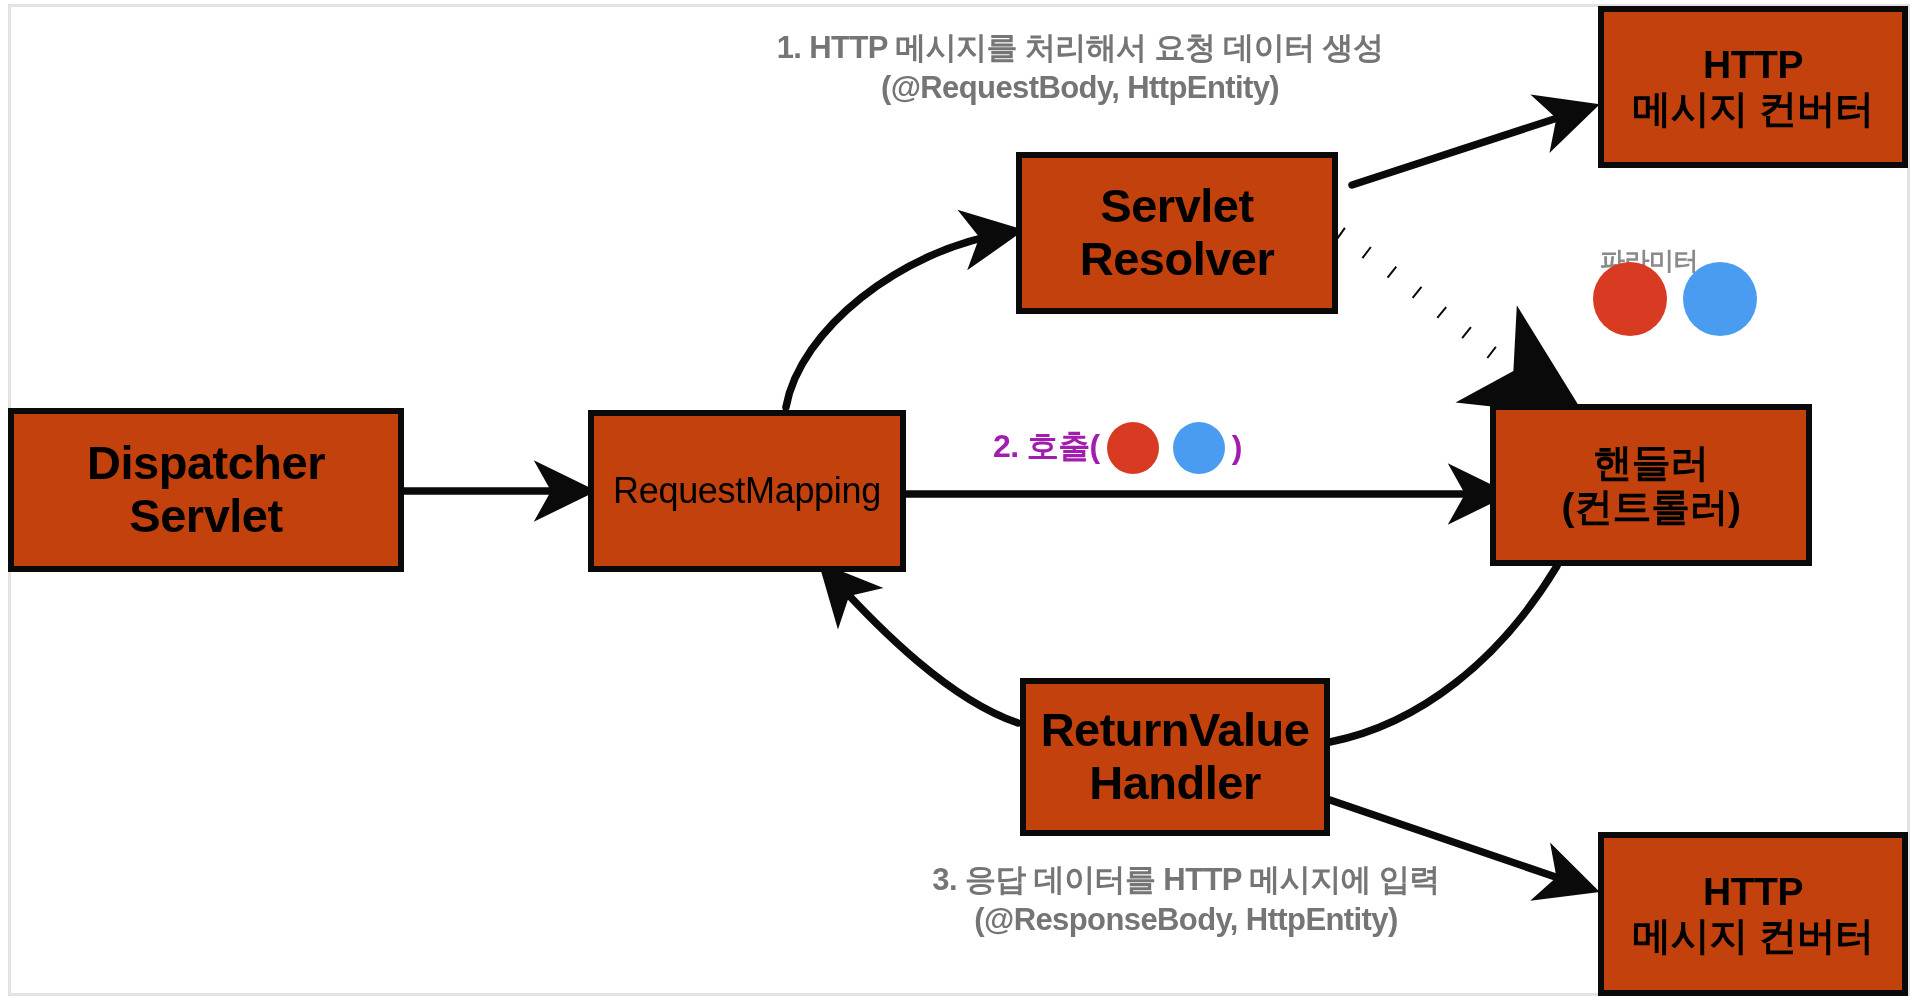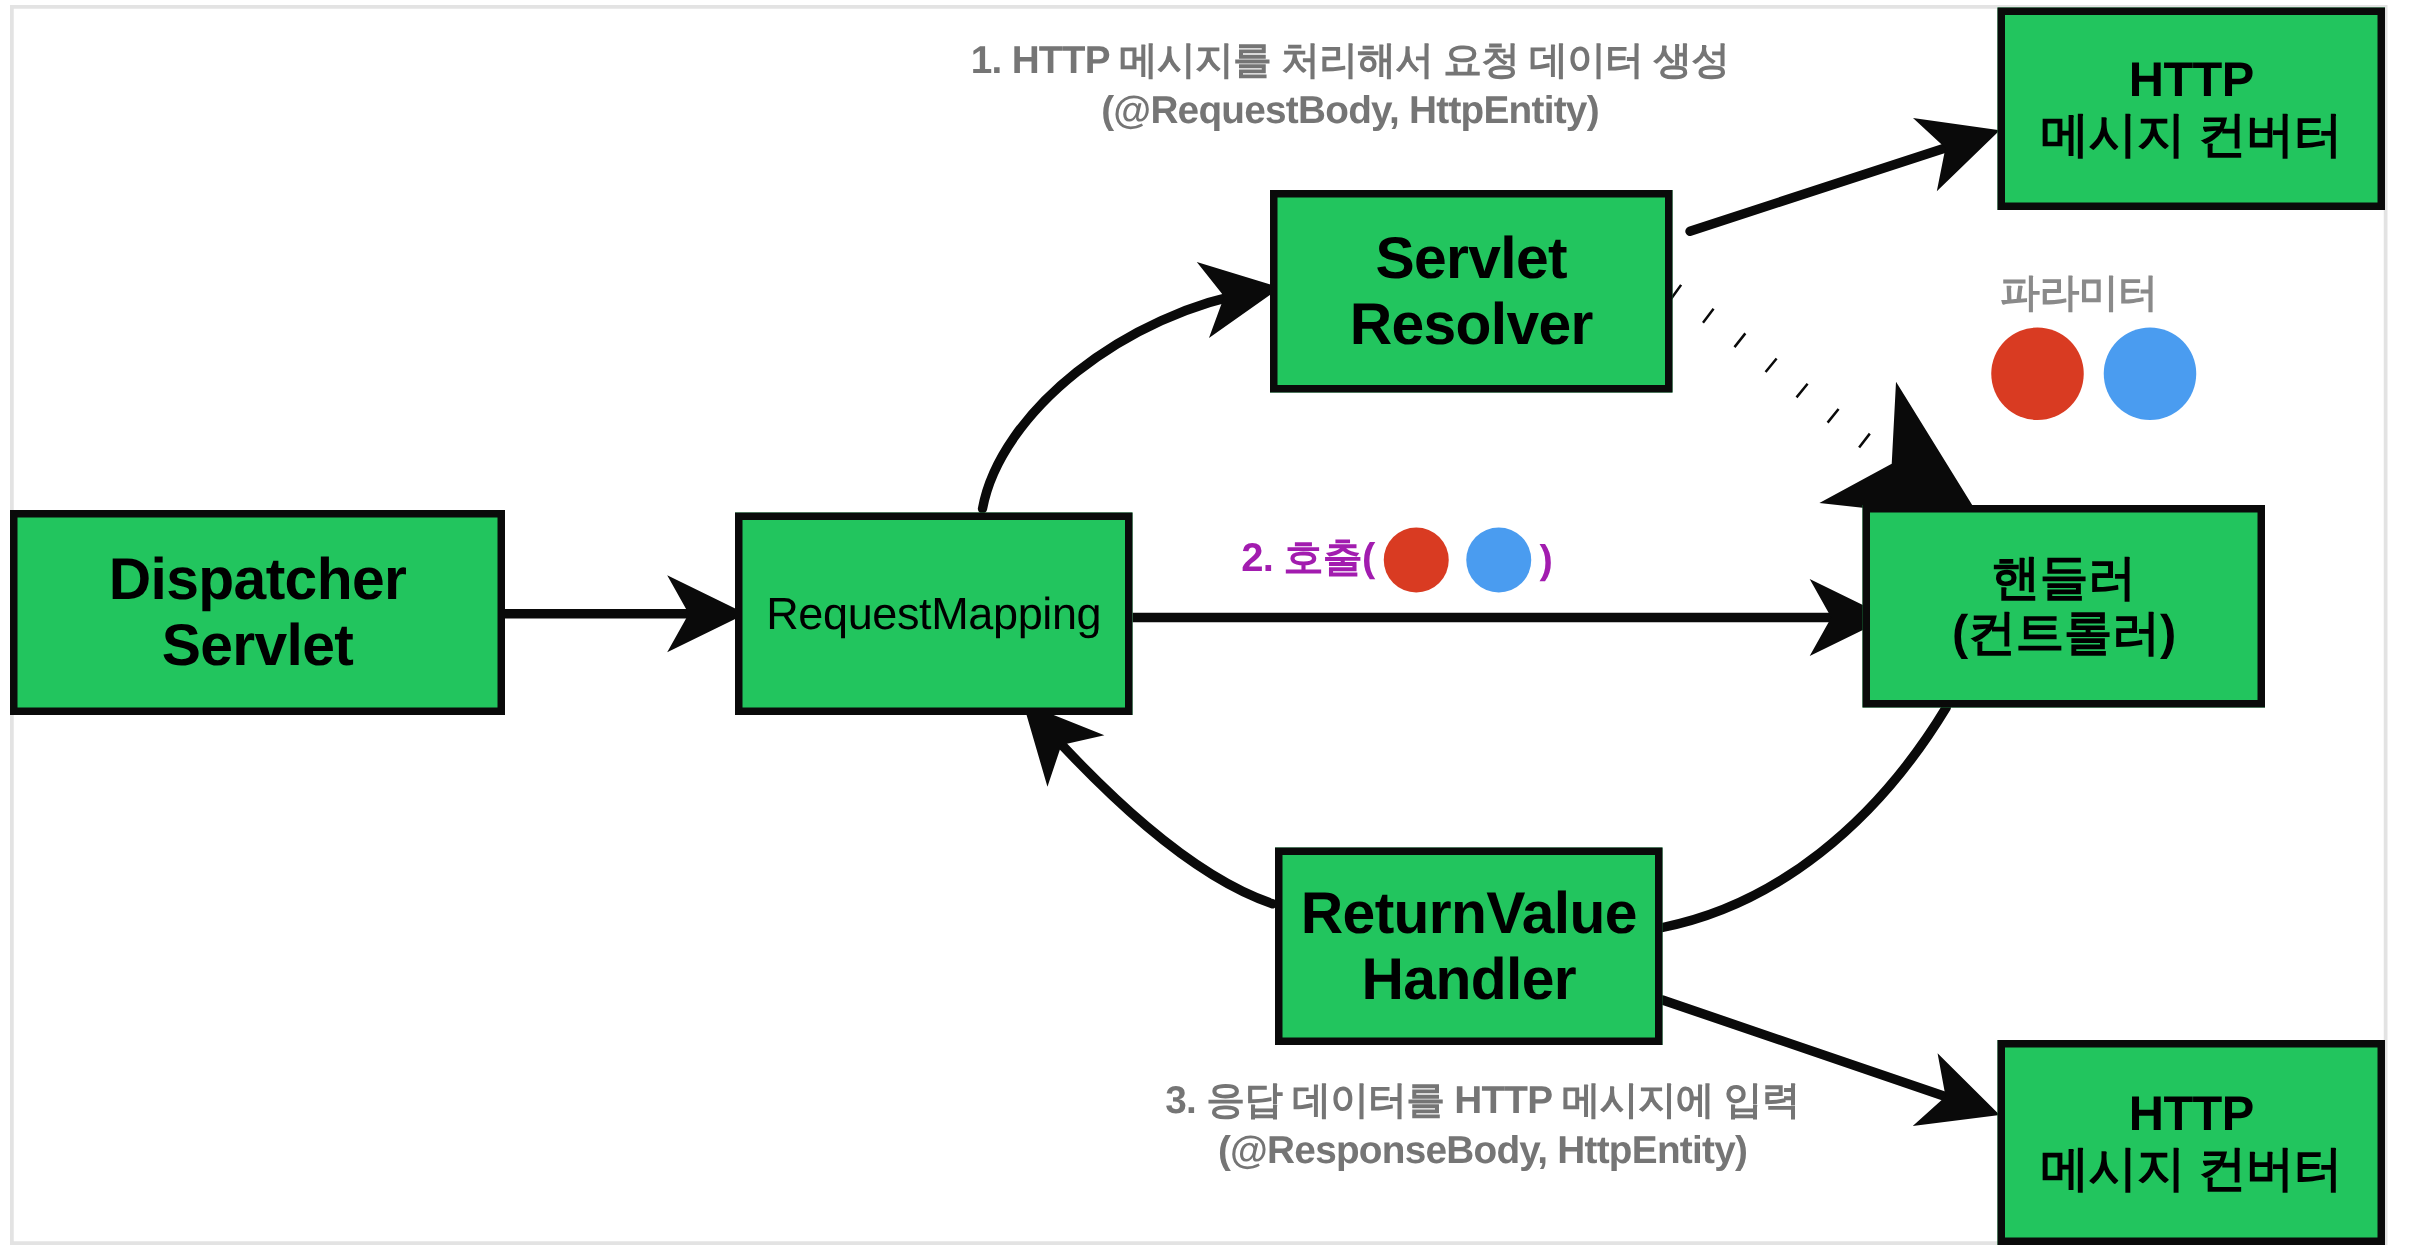--- a/index.html
+++ b/index.html
@@ -25,21 +25,21 @@
     background:#ffffff;
   }
   svg#wires{
     position:absolute; left:0; top:0;
     width:1928px; height:1004px;
     pointer-events:none;
   }
   .nodebox{
     position:absolute;
     border:6px solid #0a0a0a;
-    background:#22c55e;
+    background:#c2410c;
     box-sizing:border-box;
     display:flex;
     flex-direction:column;
     align-items:center;
     justify-content:center;
     text-align:center;
     color:#000000;
     line-height:1.12;
   }
   .nodebox .ln{display:block;white-space:nowrap;}
@@ -57,23 +57,24 @@
     font-size:31px;
     letter-spacing:-0.6px;
     white-space:nowrap;
   }
   .caption .ln{display:block;}
 
   .param-label{
     position:absolute;
     color:#8a8a8a;
     font-weight:700;
-    font-size:32px;
+    font-size:25px;
     letter-spacing:-0.5px;
     white-space:nowrap;
+    margin-top:31px;
   }
   .dot{
     position:absolute;
     border-radius:50%;
   }
   .inline-call{
     position:absolute;
     display:flex;
     align-items:center;
     color:#a21caf;

